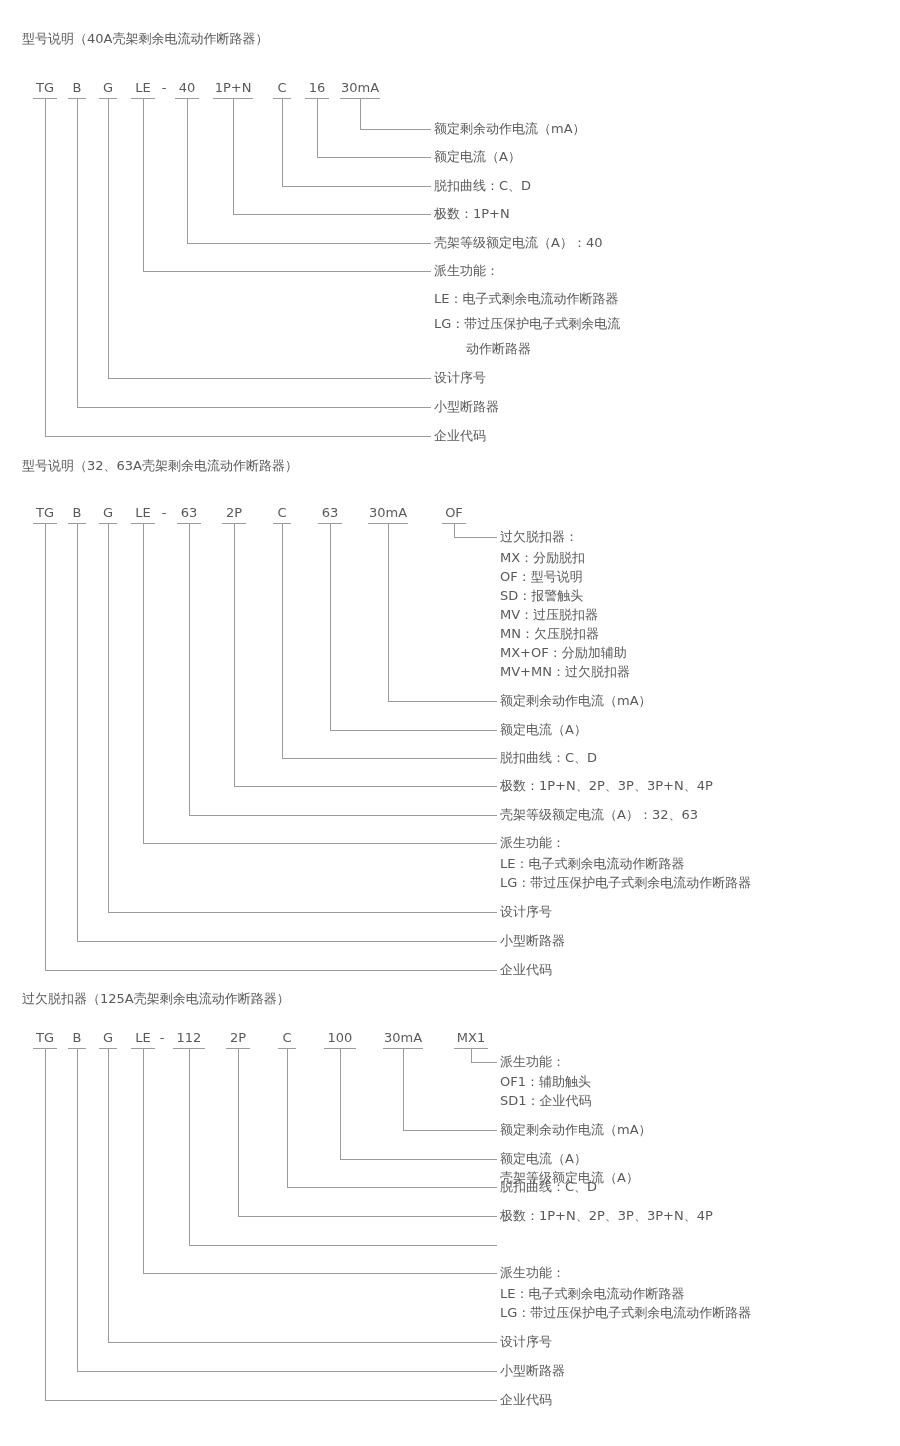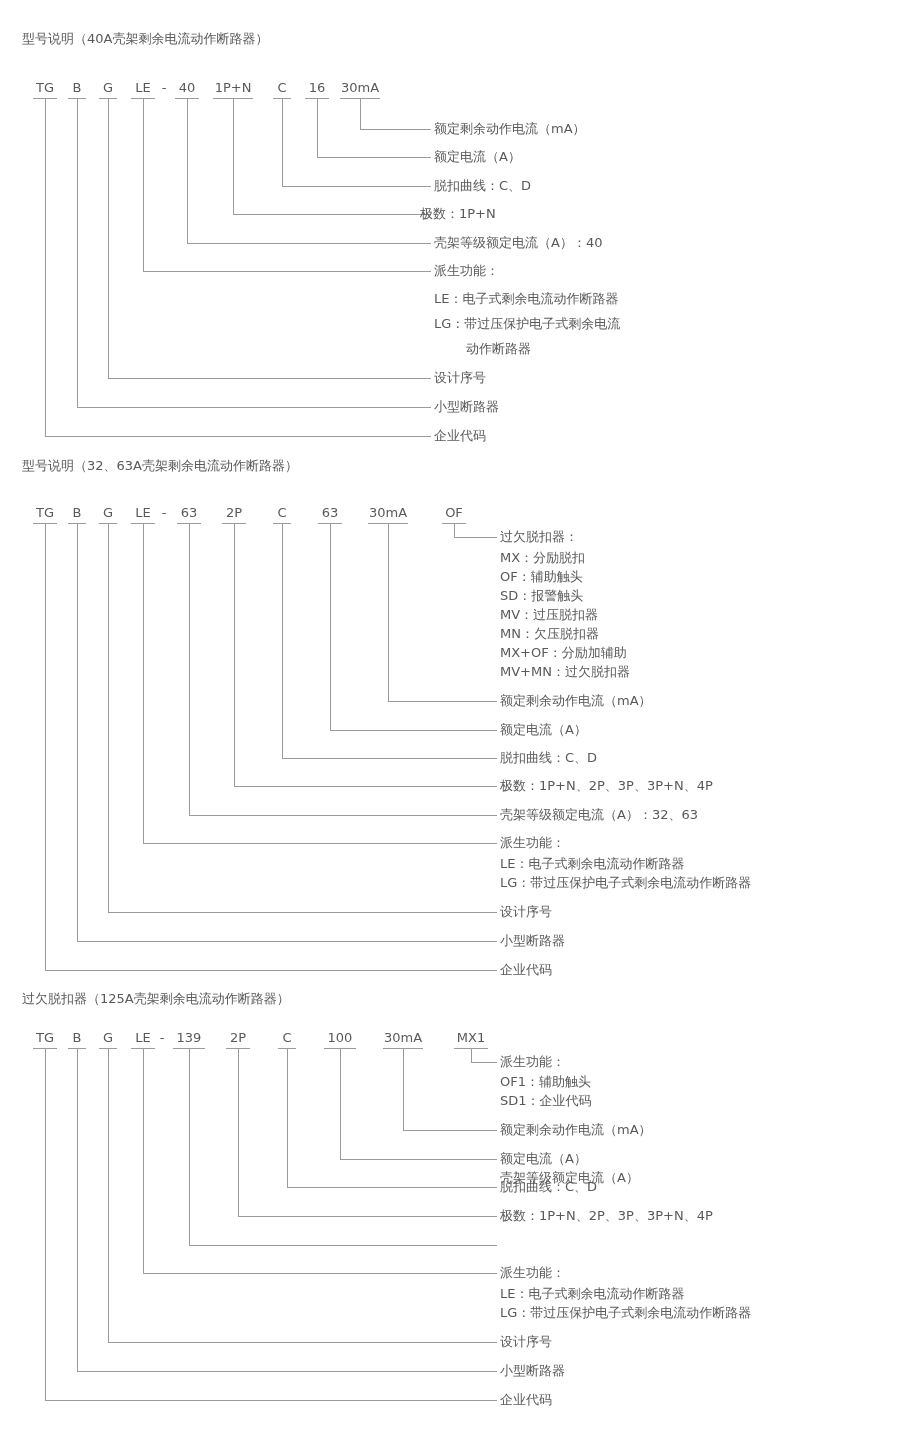--- a/index.html
+++ b/index.html
@@ -68,21 +68,21 @@
     <div class="conn" style="left:233px;top:98px;width:197px;height:116px"></div>
     <div class="conn" style="left:187px;top:98px;width:243px;height:145px"></div>
     <div class="conn" style="left:143px;top:98px;width:287px;height:173px"></div>
     <div class="conn" style="left:108px;top:98px;width:322px;height:280px"></div>
     <div class="conn" style="left:77px;top:98px;width:353px;height:309px"></div>
     <div class="conn" style="left:45px;top:98px;width:385px;height:338px"></div>
 
     <div class="label" style="left:434px;top:121px">额定剩余动作电流（mA）</div>
     <div class="label" style="left:434px;top:149px">额定电流（A）</div>
     <div class="label" style="left:434px;top:178px">脱扣曲线：C、D</div>
-    <div class="label" style="left:420px;top:206px">极数：1P+N</div>
+    <div class="label" style="left:434px;top:206px">极数：1P+N</div>
     <div class="label" style="left:434px;top:235px">壳架等级额定电流（A）：40</div>
     <div class="label" style="left:434px;top:263px">派生功能：</div>
     <div class="label" style="left:434px;top:291px">LE：电子式剩余电流动作断路器</div>
     <div class="label" style="left:434px;top:316px">LG：带过压保护电子式剩余电流</div>
     <div class="label" style="left:466px;top:341px">动作断路器</div>
     <div class="label" style="left:434px;top:370px">设计序号</div>
     <div class="label" style="left:434px;top:399px">小型断路器</div>
     <div class="label" style="left:434px;top:428px">企业代码</div>
   </div>
 
@@ -107,21 +107,21 @@
     <div class="conn" style="left:282px;top:523px;width:214px;height:235px"></div>
     <div class="conn" style="left:234px;top:523px;width:262px;height:263px"></div>
     <div class="conn" style="left:189px;top:523px;width:307px;height:292px"></div>
     <div class="conn" style="left:143px;top:523px;width:353px;height:320px"></div>
     <div class="conn" style="left:108px;top:523px;width:388px;height:389px"></div>
     <div class="conn" style="left:77px;top:523px;width:419px;height:418px"></div>
     <div class="conn" style="left:45px;top:523px;width:451px;height:447px"></div>
 
     <div class="label" style="left:500px;top:529px">过欠脱扣器：</div>
     <div class="label" style="left:500px;top:550px">MX：分励脱扣</div>
-    <div class="label" style="left:500px;top:569px">OF：辅助触头</div>
+    <div class="label" style="left:500px;top:569px">OF：型号说明</div>
     <div class="label" style="left:500px;top:588px">SD：报警触头</div>
     <div class="label" style="left:500px;top:607px">MV：过压脱扣器</div>
     <div class="label" style="left:500px;top:626px">MN：欠压脱扣器</div>
     <div class="label" style="left:500px;top:645px">MX+OF：分励加辅助</div>
     <div class="label" style="left:500px;top:664px">MV+MN：过欠脱扣器</div>
     <div class="label" style="left:500px;top:693px">额定剩余动作电流（mA）</div>
     <div class="label" style="left:500px;top:722px">额定电流（A）</div>
     <div class="label" style="left:500px;top:750px">脱扣曲线：C、D</div>
     <div class="label" style="left:500px;top:778px">极数：1P+N、2P、3P、3P+N、4P</div>
     <div class="label" style="left:500px;top:807px">壳架等级额定电流（A）：32、63</div>
@@ -134,21 +134,21 @@
   </div>
 
   <div>
     <div class="title" style="left:22px;top:991px">过欠脱扣器（125A壳架剩余电流动作断路器）</div>
 
     <div class="token" style="left:33px;top:1030px;width:24px">TG</div>
     <div class="token" style="left:68px;top:1030px;width:18px">B</div>
     <div class="token" style="left:99px;top:1030px;width:18px">G</div>
     <div class="token" style="left:131px;top:1030px;width:24px">LE</div>
     <div class="token bare" style="left:157px;top:1030px;width:10px">-</div>
-    <div class="token" style="left:173px;top:1030px;width:32px">139</div>
+    <div class="token" style="left:173px;top:1030px;width:32px">112</div>
     <div class="token" style="left:226px;top:1030px;width:24px">2P</div>
     <div class="token" style="left:278px;top:1030px;width:18px">C</div>
     <div class="token" style="left:324px;top:1030px;width:32px">100</div>
     <div class="token" style="left:383px;top:1030px;width:40px">30mA</div>
     <div class="token" style="left:454px;top:1030px;width:34px">MX1</div>
 
     <div class="conn" style="left:471px;top:1048px;width:25px;height:14px"></div>
     <div class="conn" style="left:403px;top:1048px;width:93px;height:82px"></div>
     <div class="conn" style="left:340px;top:1048px;width:156px;height:111px"></div>
     <div class="conn" style="left:287px;top:1048px;width:209px;height:139px"></div>

